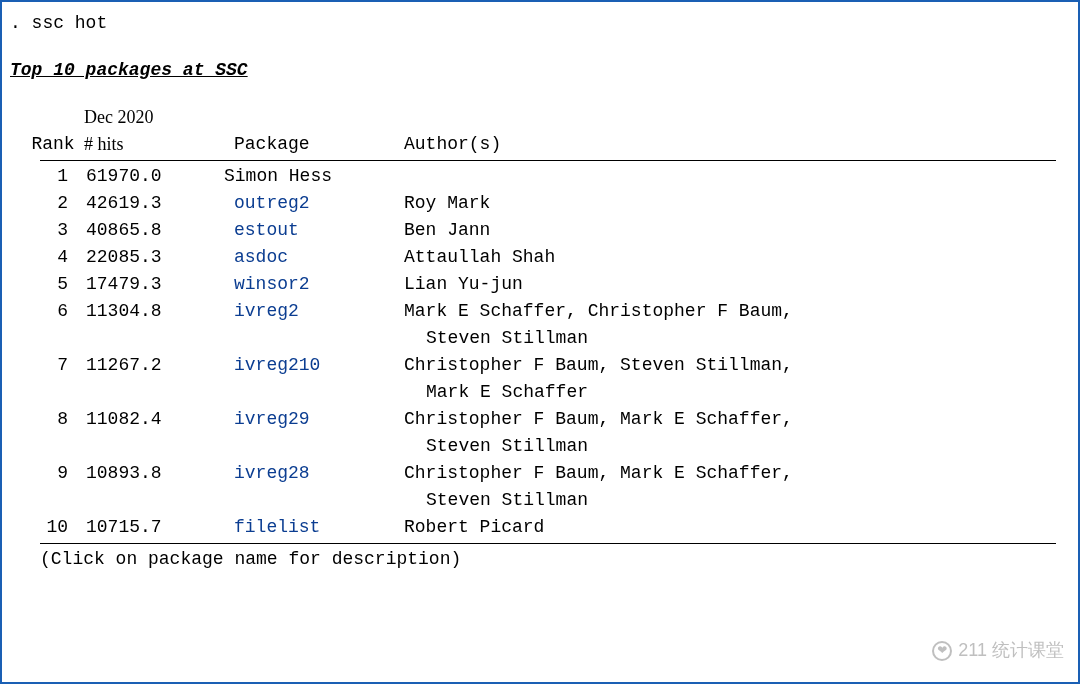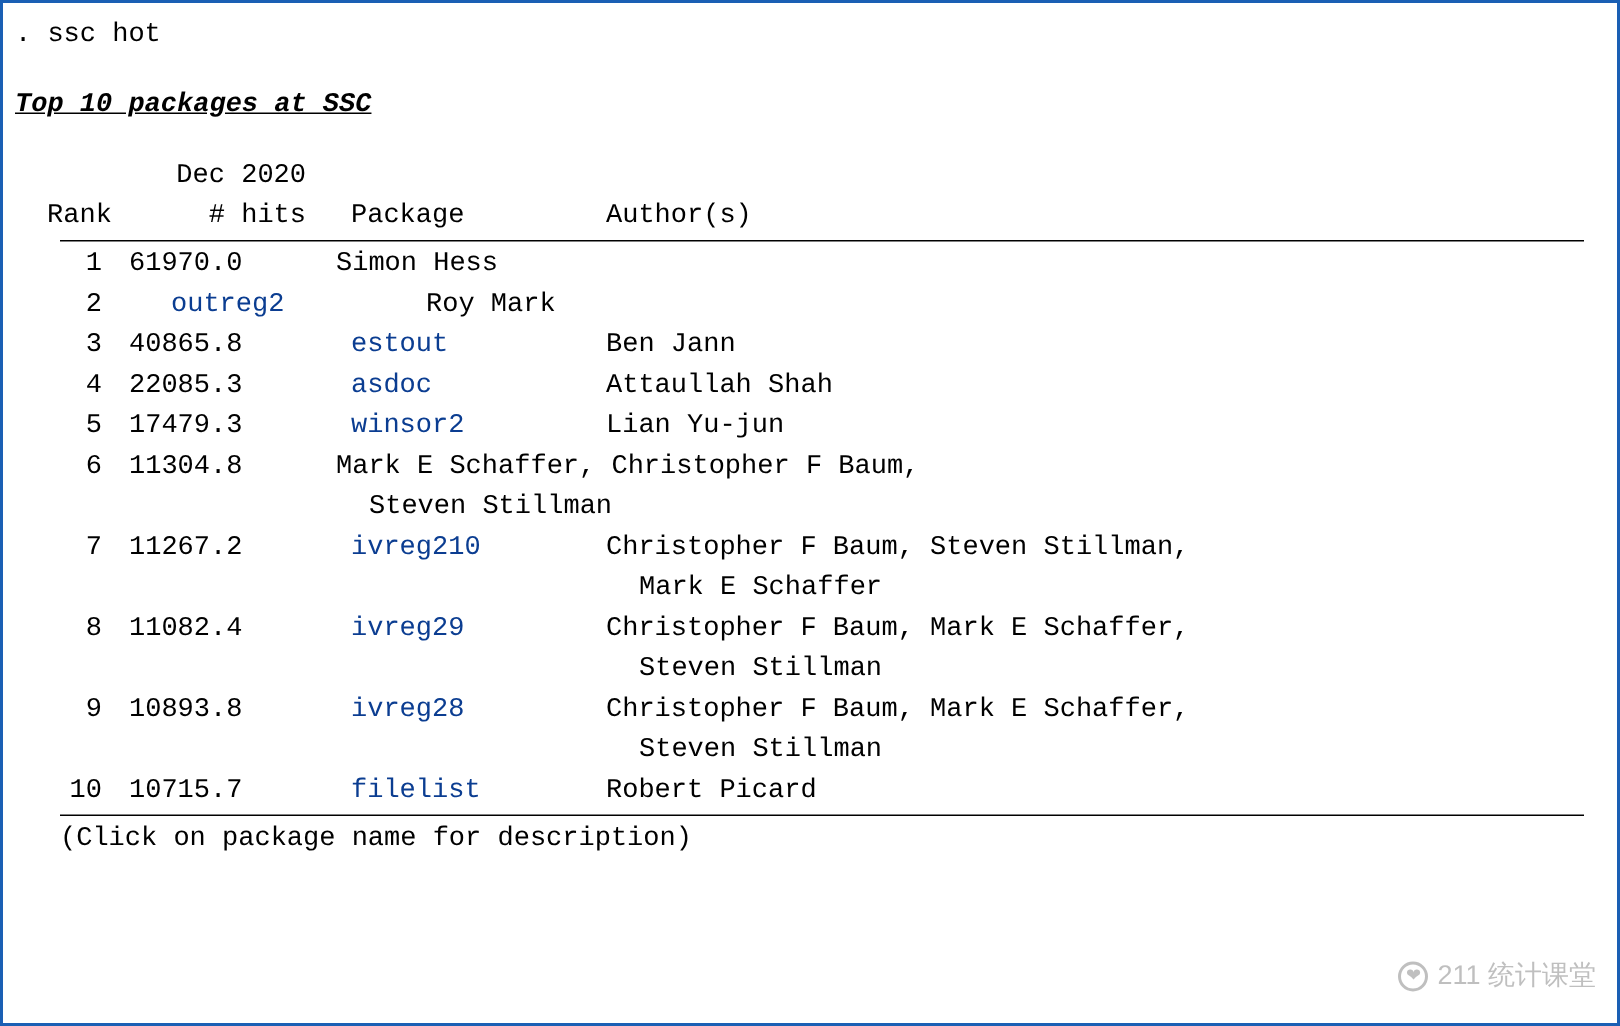--- a/index.html
+++ b/index.html
@@ -27,21 +27,21 @@
       font-style: italic;
     }
     .table-container {
       padding-left: 4px;
     }
     .header-row {
       display: flex;
       align-items: flex-end;
     }
     .header-rank { width: 70px; text-align: center; padding-left: 8px; }
-    .header-hits-wrap { width: 120px; text-align: right; }
+    .header-hits-wrap { width: 120px; text-align: left; font-family: Liberation Serif, serif; }
     .header-pkg { width: 180px; padding-left: 30px; text-align: left; }
     .header-auth { flex: 1; padding-left: 20px; text-align: left; }
     .hr {
       border: none;
       border-top: 1px solid #000;
       margin: 2px 0 2px 26px;
       width: calc(100% - 40px);
     }
     .data-row {
       display: flex;
@@ -116,20 +116,21 @@
   <div id="rows-container">
       <div class="data-row">
         <div class="col-rank">1</div>
         <div class="col-hits">61970.0</div>
         <div class="col-auth">
           <div>Simon Hess</div>
         </div>
       </div>
       <div class="data-row">
         <div class="col-rank">2</div>
+        <div class="col-hits">42619.3</div>
         <div class="col-pkg"><span class="pkg-link">outreg2</span></div>
         <div class="col-auth">
           <div>Roy Mark</div>
         </div>
       </div>
       <div class="data-row">
         <div class="col-rank">3</div>
         <div class="col-hits">40865.8</div>
         <div class="col-pkg"><span class="pkg-link">estout</span></div>
         <div class="col-auth">
@@ -148,20 +149,21 @@
         <div class="col-rank">5</div>
         <div class="col-hits">17479.3</div>
         <div class="col-pkg"><span class="pkg-link">winsor2</span></div>
         <div class="col-auth">
           <div>Lian Yu-jun</div>
         </div>
       </div>
       <div class="data-row">
         <div class="col-rank">6</div>
         <div class="col-hits">11304.8</div>
+        <div class="col-pkg"><span class="pkg-link">ivreg2</span></div>
         <div class="col-auth">
           <div>Mark E Schaffer, Christopher F Baum,</div>
           <div class="auth-cont">Steven Stillman</div>
         </div>
       </div>
       <div class="data-row">
         <div class="col-rank">7</div>
         <div class="col-hits">11267.2</div>
         <div class="col-pkg"><span class="pkg-link">ivreg210</span></div>
         <div class="col-auth">

